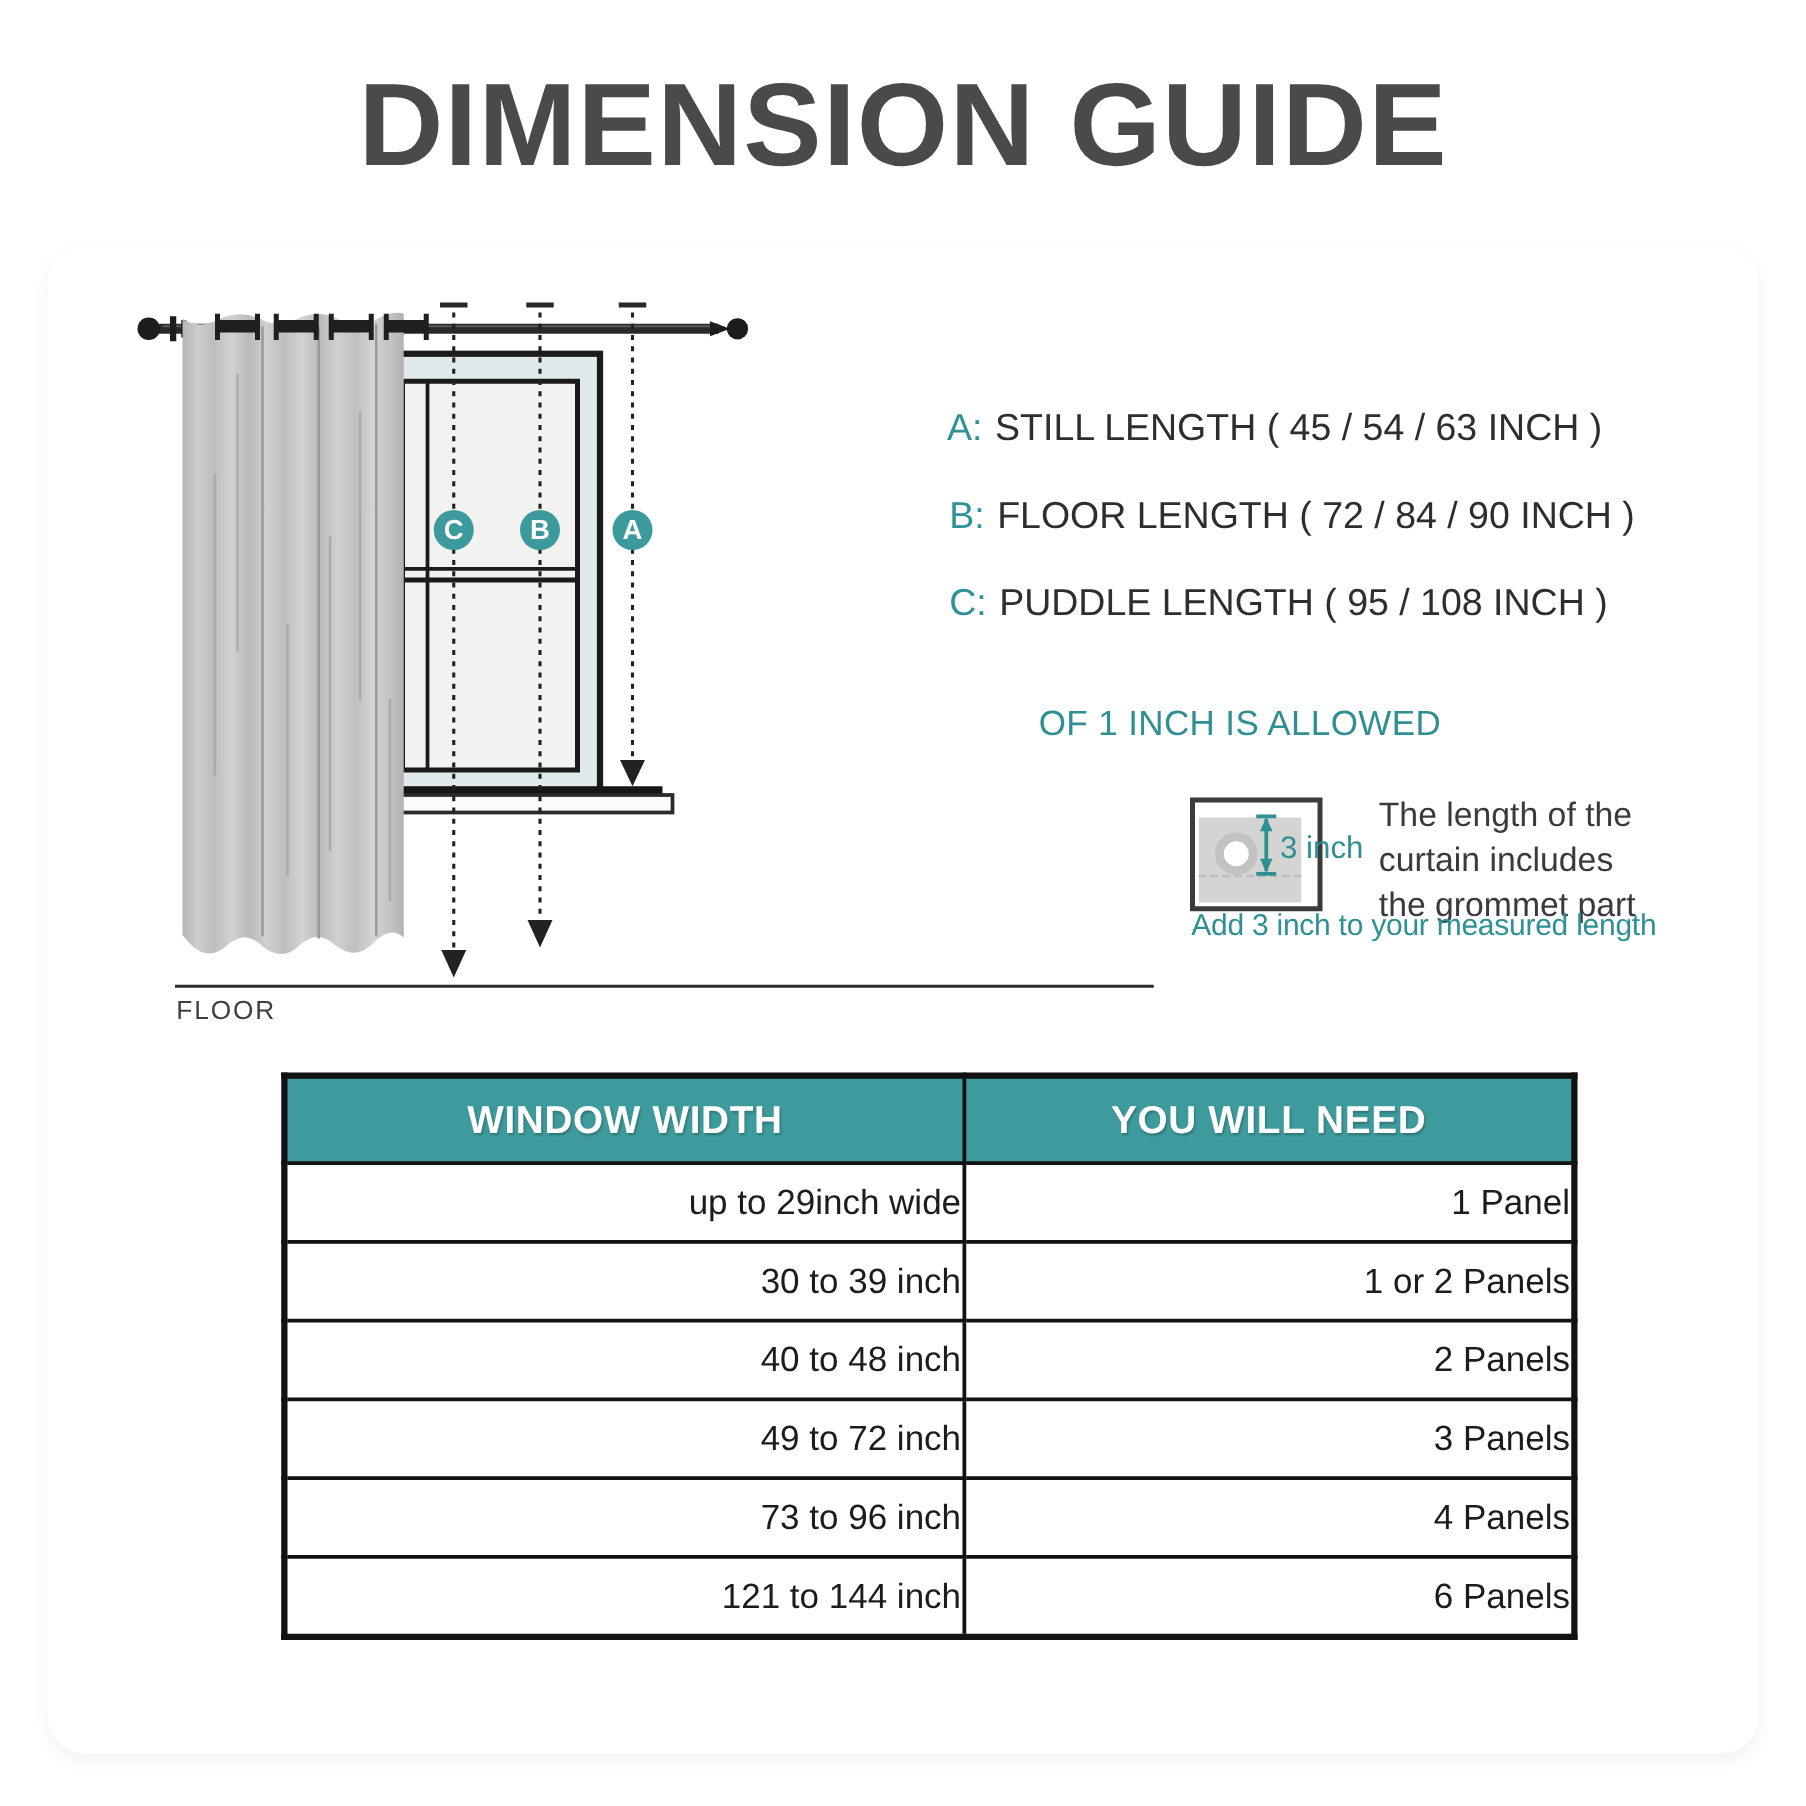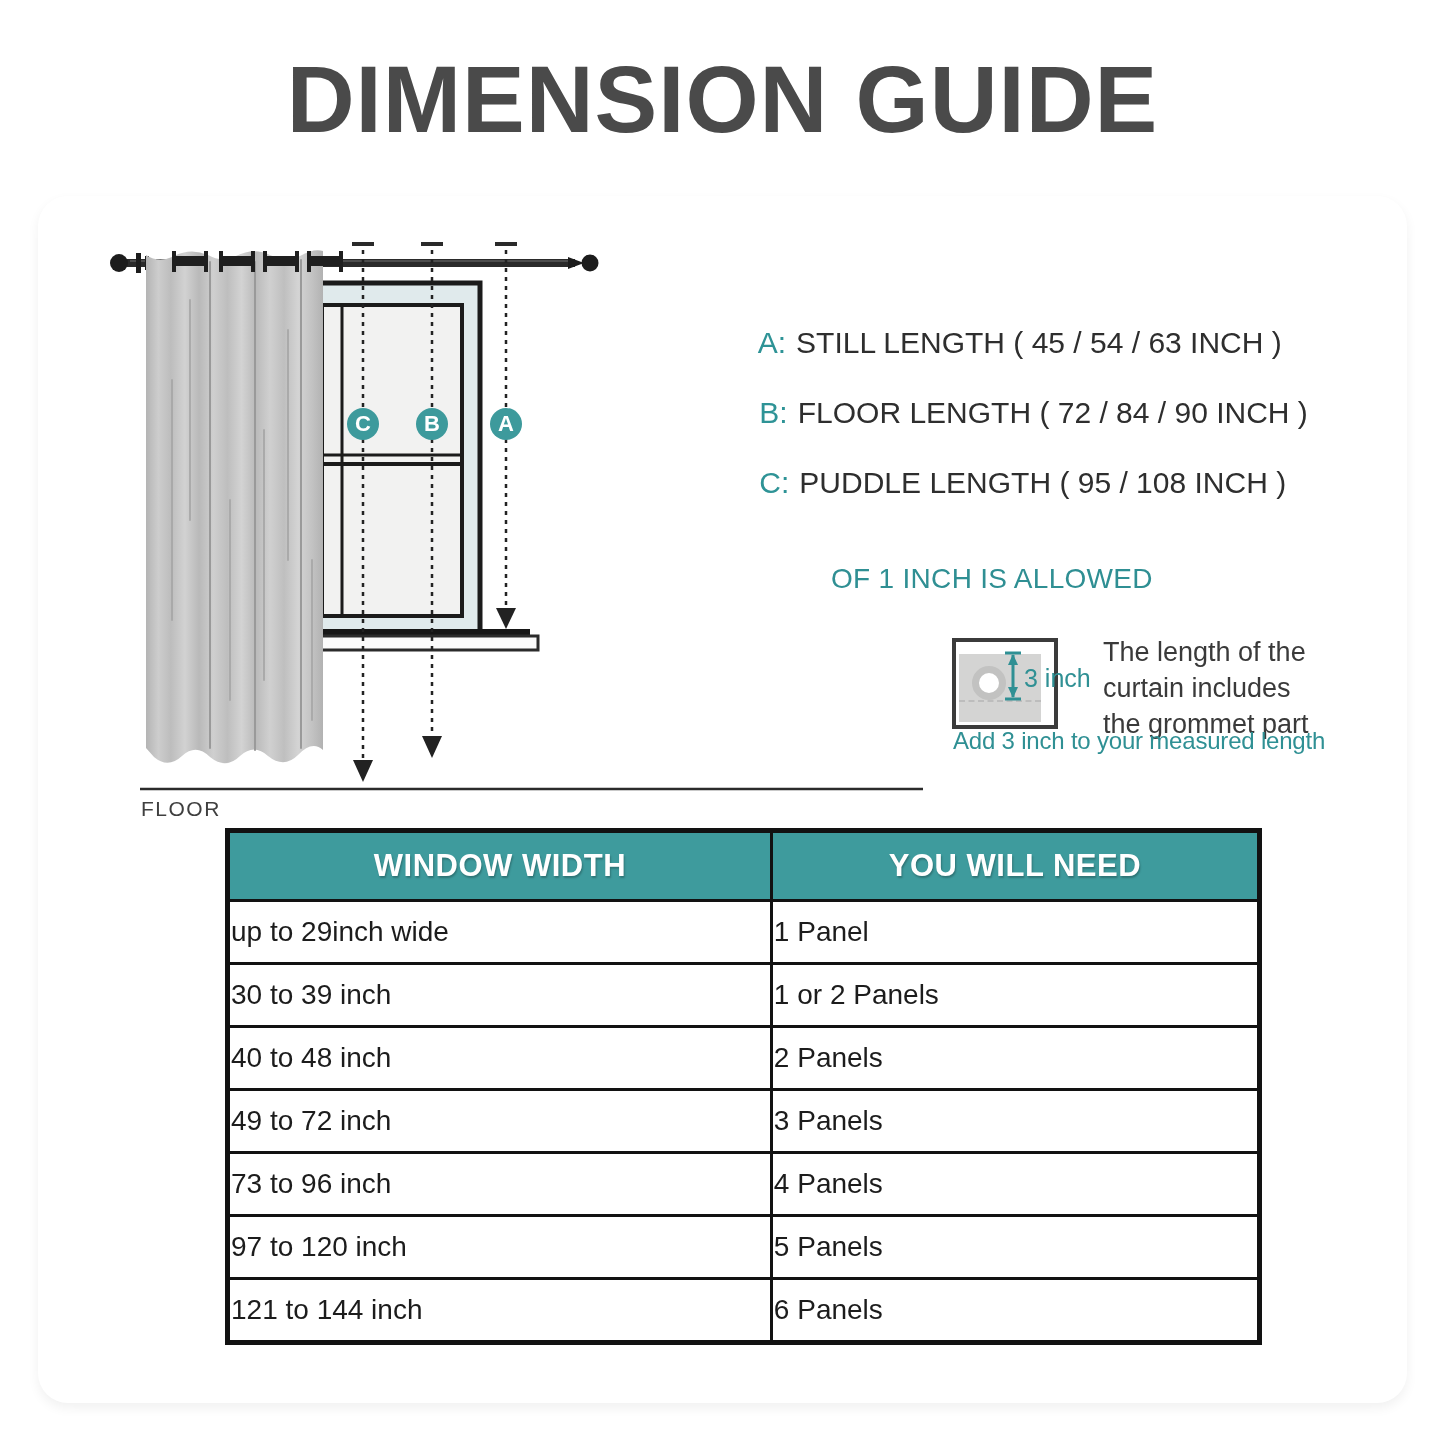--- a/index.html
+++ b/index.html
@@ -38,33 +38,33 @@
   .grommet-fabric{position:absolute;left:3px;top:12px;width:82px;height:68px;background:#d4d4d3;}
   .grommet-dash{position:absolute;left:3px;top:58px;width:82px;border-top:2px dashed #bdbdbd;}
   .grommet-ring{
     position:absolute;left:16px;top:24px;width:34px;height:34px;border-radius:50%;
     border:7px solid #c2c2c1;background:#ffffff;box-sizing:border-box;
   }
   .measure-arrow{position:absolute;left:1002px;top:650px;}
   .measure-label{position:absolute;left:1024px;top:664px;font-size:25px;color:#2F9094;}
   .grommet-desc{position:absolute;left:1103px;top:634px;font-size:27px;line-height:36px;color:#3a3a3a;}
   .grommet-tip{position:absolute;left:953px;top:727px;font-size:24px;color:#2F9094;letter-spacing:-0.2px;}
-  .panel-table{position:absolute;left:225px;top:828px;width:1037px;}
+  .panel-table{position:absolute;left:225px;top:858px;width:1037px;}
   .panel-table table{
     width:100%;border-collapse:collapse;table-layout:fixed;
     border:5px solid #121212;
   }
   .panel-table th{
     background:#3E9B9D;color:#ffffff;font-size:31px;font-weight:bold;height:64px;
     border:3px solid #121212;text-align:center;letter-spacing:0.5px;
     text-shadow:1px 2px 2px rgba(0,0,0,0.25);
   }
   .panel-table td{
     background:#ffffff;color:#1c1c1c;font-size:28px;height:58px;
-    border:3px solid #121212;text-align:left;
+    border:3px solid #121212;text-align:right;
   }
   .footer-note{
     position:absolute;left:225px;top:1350px;font-size:33px;color:#3c3c3c;letter-spacing:1px;
   }
 </style>
 </head>
 <body>
 
 <div class="stage">
 
@@ -233,24 +233,20 @@
         </tr>
         <tr>
           <td>49 to 72 inch</td>
           <td>3 Panels</td>
         </tr>
         <tr>
           <td>73 to 96 inch</td>
           <td>4 Panels</td>
         </tr>
         <tr>
-          <td>97 to 120 inch</td>
-          <td>5 Panels</td>
-        </tr>
-        <tr>
           <td>121 to 144 inch</td>
           <td>6 Panels</td>
         </tr>
       </tbody>
     </table>
   </div>
 
 
 </div>
 

